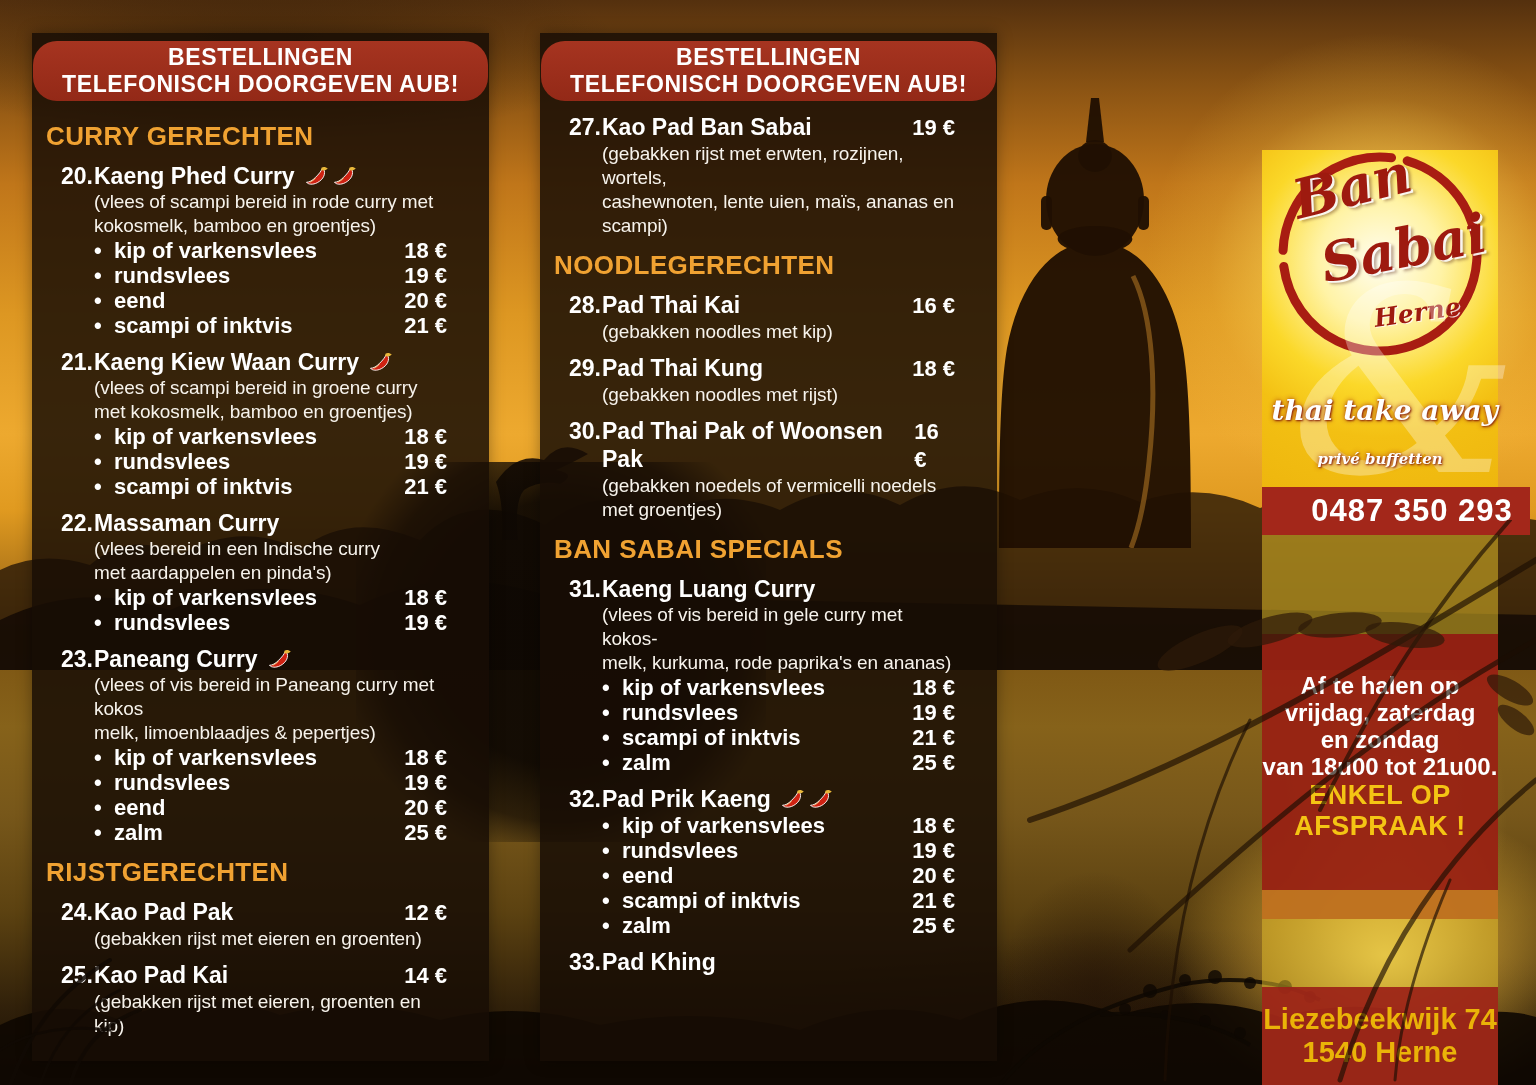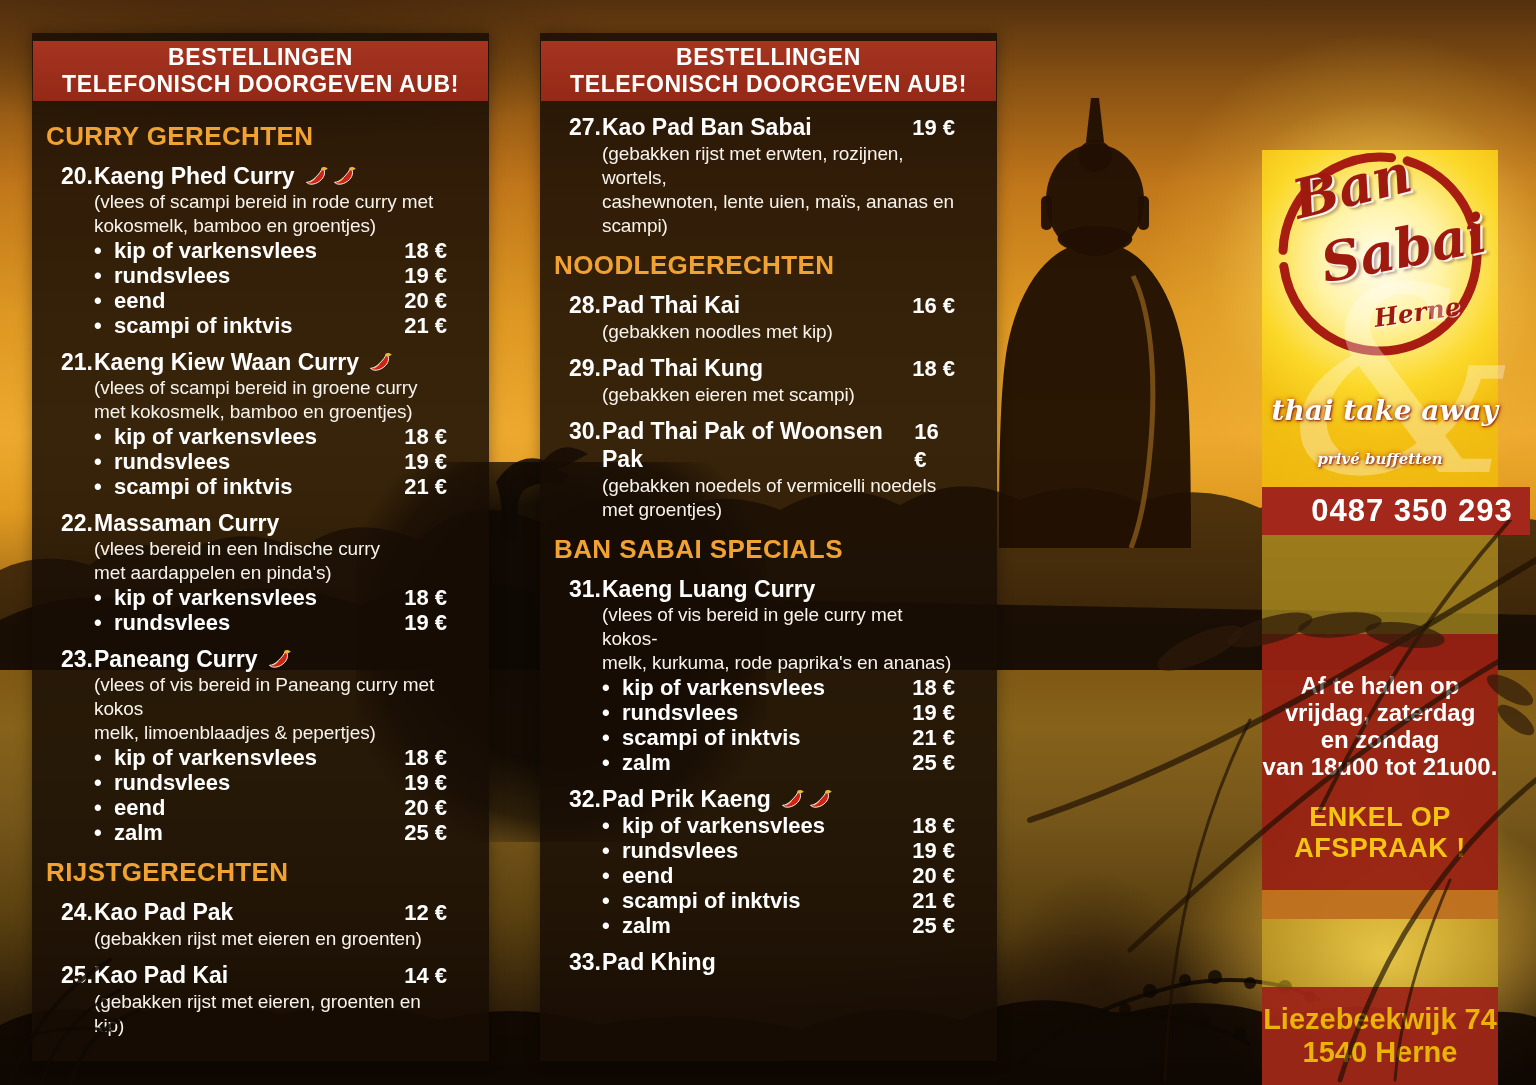--- a/index.html
+++ b/index.html
@@ -20,21 +20,21 @@
     background:radial-gradient(ellipse at 50% 50%, rgba(35,18,6,0.55) 0%, rgba(35,18,6,0) 70%);}
   svg.scene{position:absolute;z-index:1;}
   svg.reeds{position:absolute;z-index:4;pointer-events:none;}
 
   
   .panel{position:absolute;top:33px;width:457px;height:1028px;z-index:2;
          background:rgba(23,13,5,0.85);box-shadow:0 0 14px rgba(0,0,0,0.35);}
   .panel.left{left:32px;}  .panel.mid{left:540px;}
   .notice{margin:8px 1px 0 1px;height:60px;display:flex;flex-direction:column;justify-content:center;
           background:linear-gradient(180deg,#a63420 0%,#932917 100%);
-          color:#fff;font-weight:700;text-align:center;font-size:23px;line-height:27px;letter-spacing:0.6px;}
+          color:#fff;font-weight:700;text-align:center;font-size:23px;line-height:27px;letter-spacing:0.6px;border-radius:24px;}
   .content{padding:12px 42px 0 29px;color:#fff;overflow:hidden;height:932px;}
   .section-title{color:#f0a232;font-weight:700;font-size:26px;margin:12px 0 10px -15px;letter-spacing:0.4px;}
   .content > .section:first-child .section-title{margin-top:8px;}
   .item{margin-bottom:10px;}
   .item-head{display:flex;align-items:baseline;font-weight:700;font-size:23px;line-height:28px;}
   .num{flex:0 0 33px;}
   .chilis{margin-left:9px;align-self:center;display:inline-flex;gap:3px;}
   .chilis svg{display:block;}
   .head-price{margin-left:auto;font-size:22px;}
   .desc{margin-left:33px;font-size:19px;line-height:24px;font-weight:400;letter-spacing:-0.1px;color:#f7f3ec;}
@@ -58,21 +58,21 @@
   .tag1,.tag2{position:absolute;left:0;width:236px;text-align:center;z-index:4;
       font-family:"DejaVu Serif",serif;font-style:italic;font-weight:700;color:#fff;
       text-shadow:0 0 5px rgba(160,40,18,0.9),1px 1px 2px rgba(120,25,10,0.9);}
   .tag1{top:244px;font-size:28px;text-align:right;}
   .tag2{top:300px;font-size:15px;}
   .seg-phone{top:337px;height:48px;background:#a3271a;color:#fff;font-weight:700;font-size:31px;
       text-align:center;line-height:48px;letter-spacing:1px;z-index:2;padding-left:32px;}
   .seg-gap1{top:385px;height:99px;background:rgba(222,186,42,0.55);}
   .seg-pickup{top:484px;height:285px;background:rgba(152,34,19,0.95);color:#fff;text-align:center;}
   .pickup-lines{padding-top:38px;font-weight:700;font-size:24px;line-height:27px;}
-  .note{margin-top:22px;font-weight:700;font-size:27px;color:#f4c414;letter-spacing:0.5px;}
+  .note{font-weight:700;font-size:27px;color:#f4c414;letter-spacing:0.5px;}
   .seg-gap2{top:740px;height:97px;background:rgba(228,190,44,0.5);}
   .seg-address{top:837px;height:98px;background:rgba(158,40,24,0.96);color:#eab308;text-align:center;
       font-weight:700;font-size:29px;line-height:33px;padding-top:16px;box-sizing:border-box;}
 </style>
 </head>
 <body>
 
 <div id="root">
 
   <div class="bg"></div>
@@ -299,21 +299,21 @@
               <span class="head-price">16 €</span>
             </div>
             <div class="desc">(gebakken noodles met kip)</div>
           </div>
           <div class="item">
             <div class="item-head">
               <span class="num">29.</span>
               <span class="name">Pad Thai Kung</span>
               <span class="head-price">18 €</span>
             </div>
-            <div class="desc">(gebakken eieren met scampi)</div>
+            <div class="desc">(gebakken noodles met rijst)</div>
           </div>
           <div class="item">
             <div class="item-head">
               <span class="num">30.</span>
               <span class="name">Pad Thai Pak of Woonsen Pak</span>
               <span class="head-price">16 €</span>
             </div>
             <div class="desc">(gebakken noedels of vermicelli noedels<br>met groentjes)</div>
           </div>
         </div>

